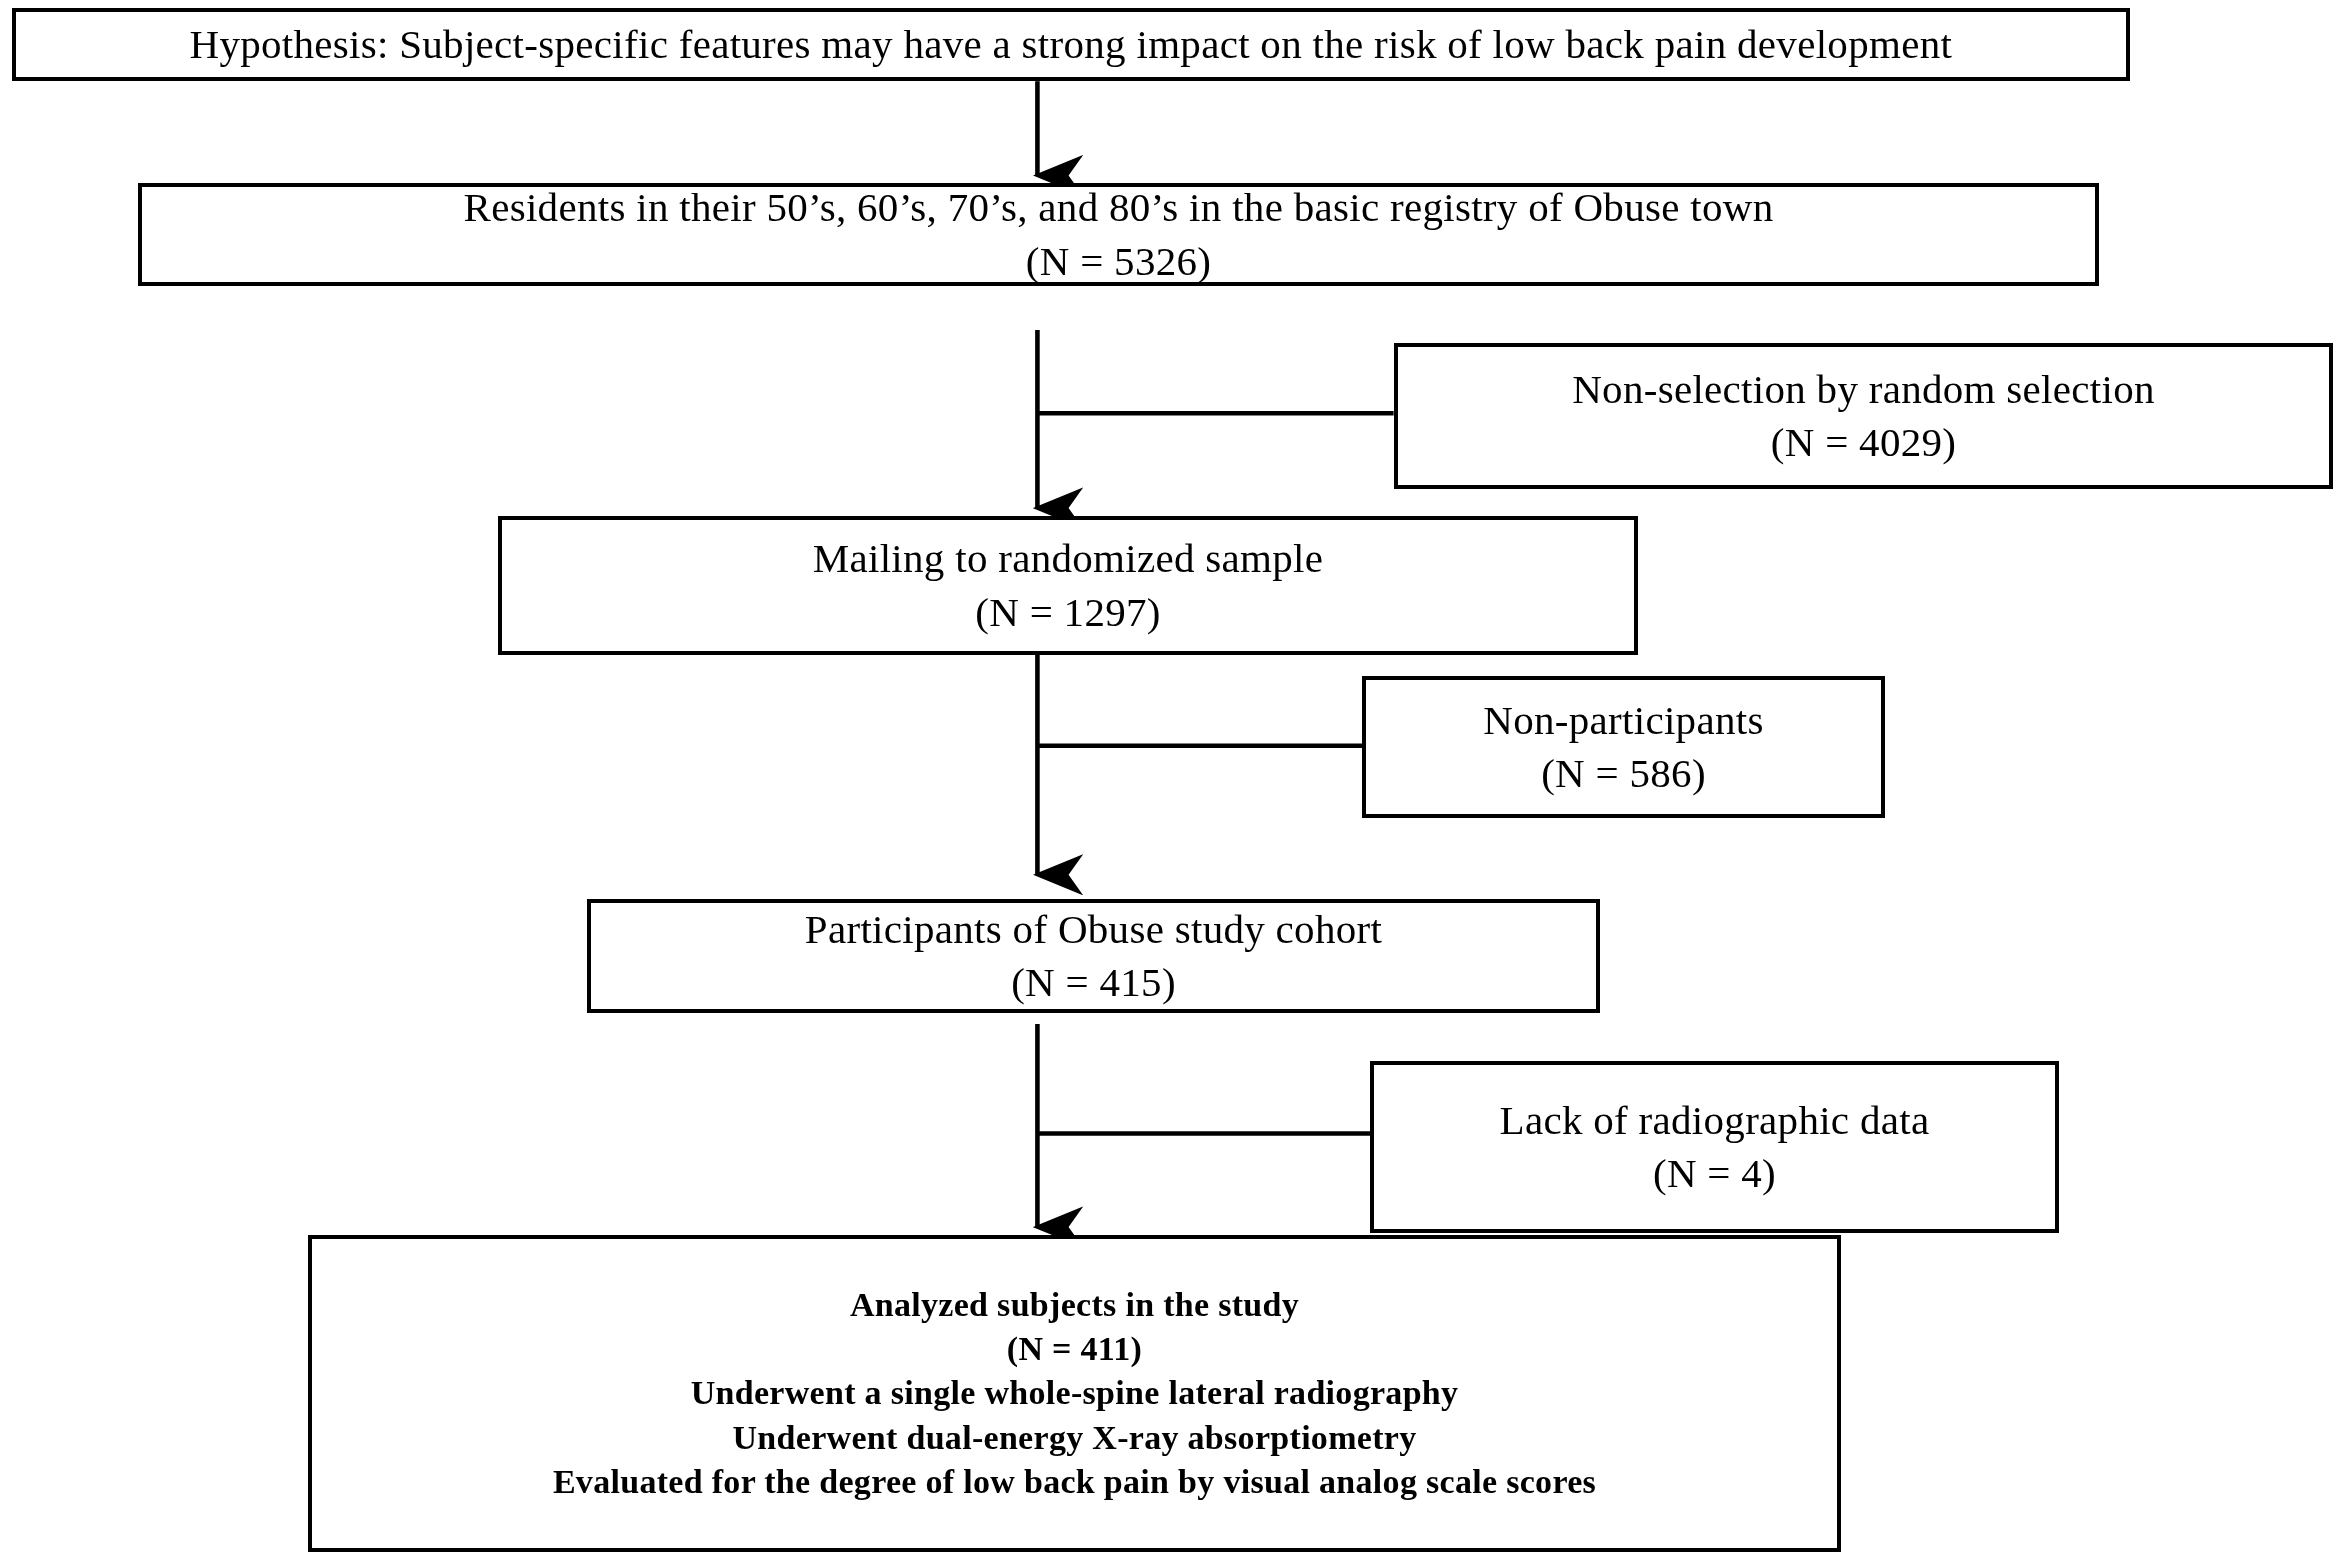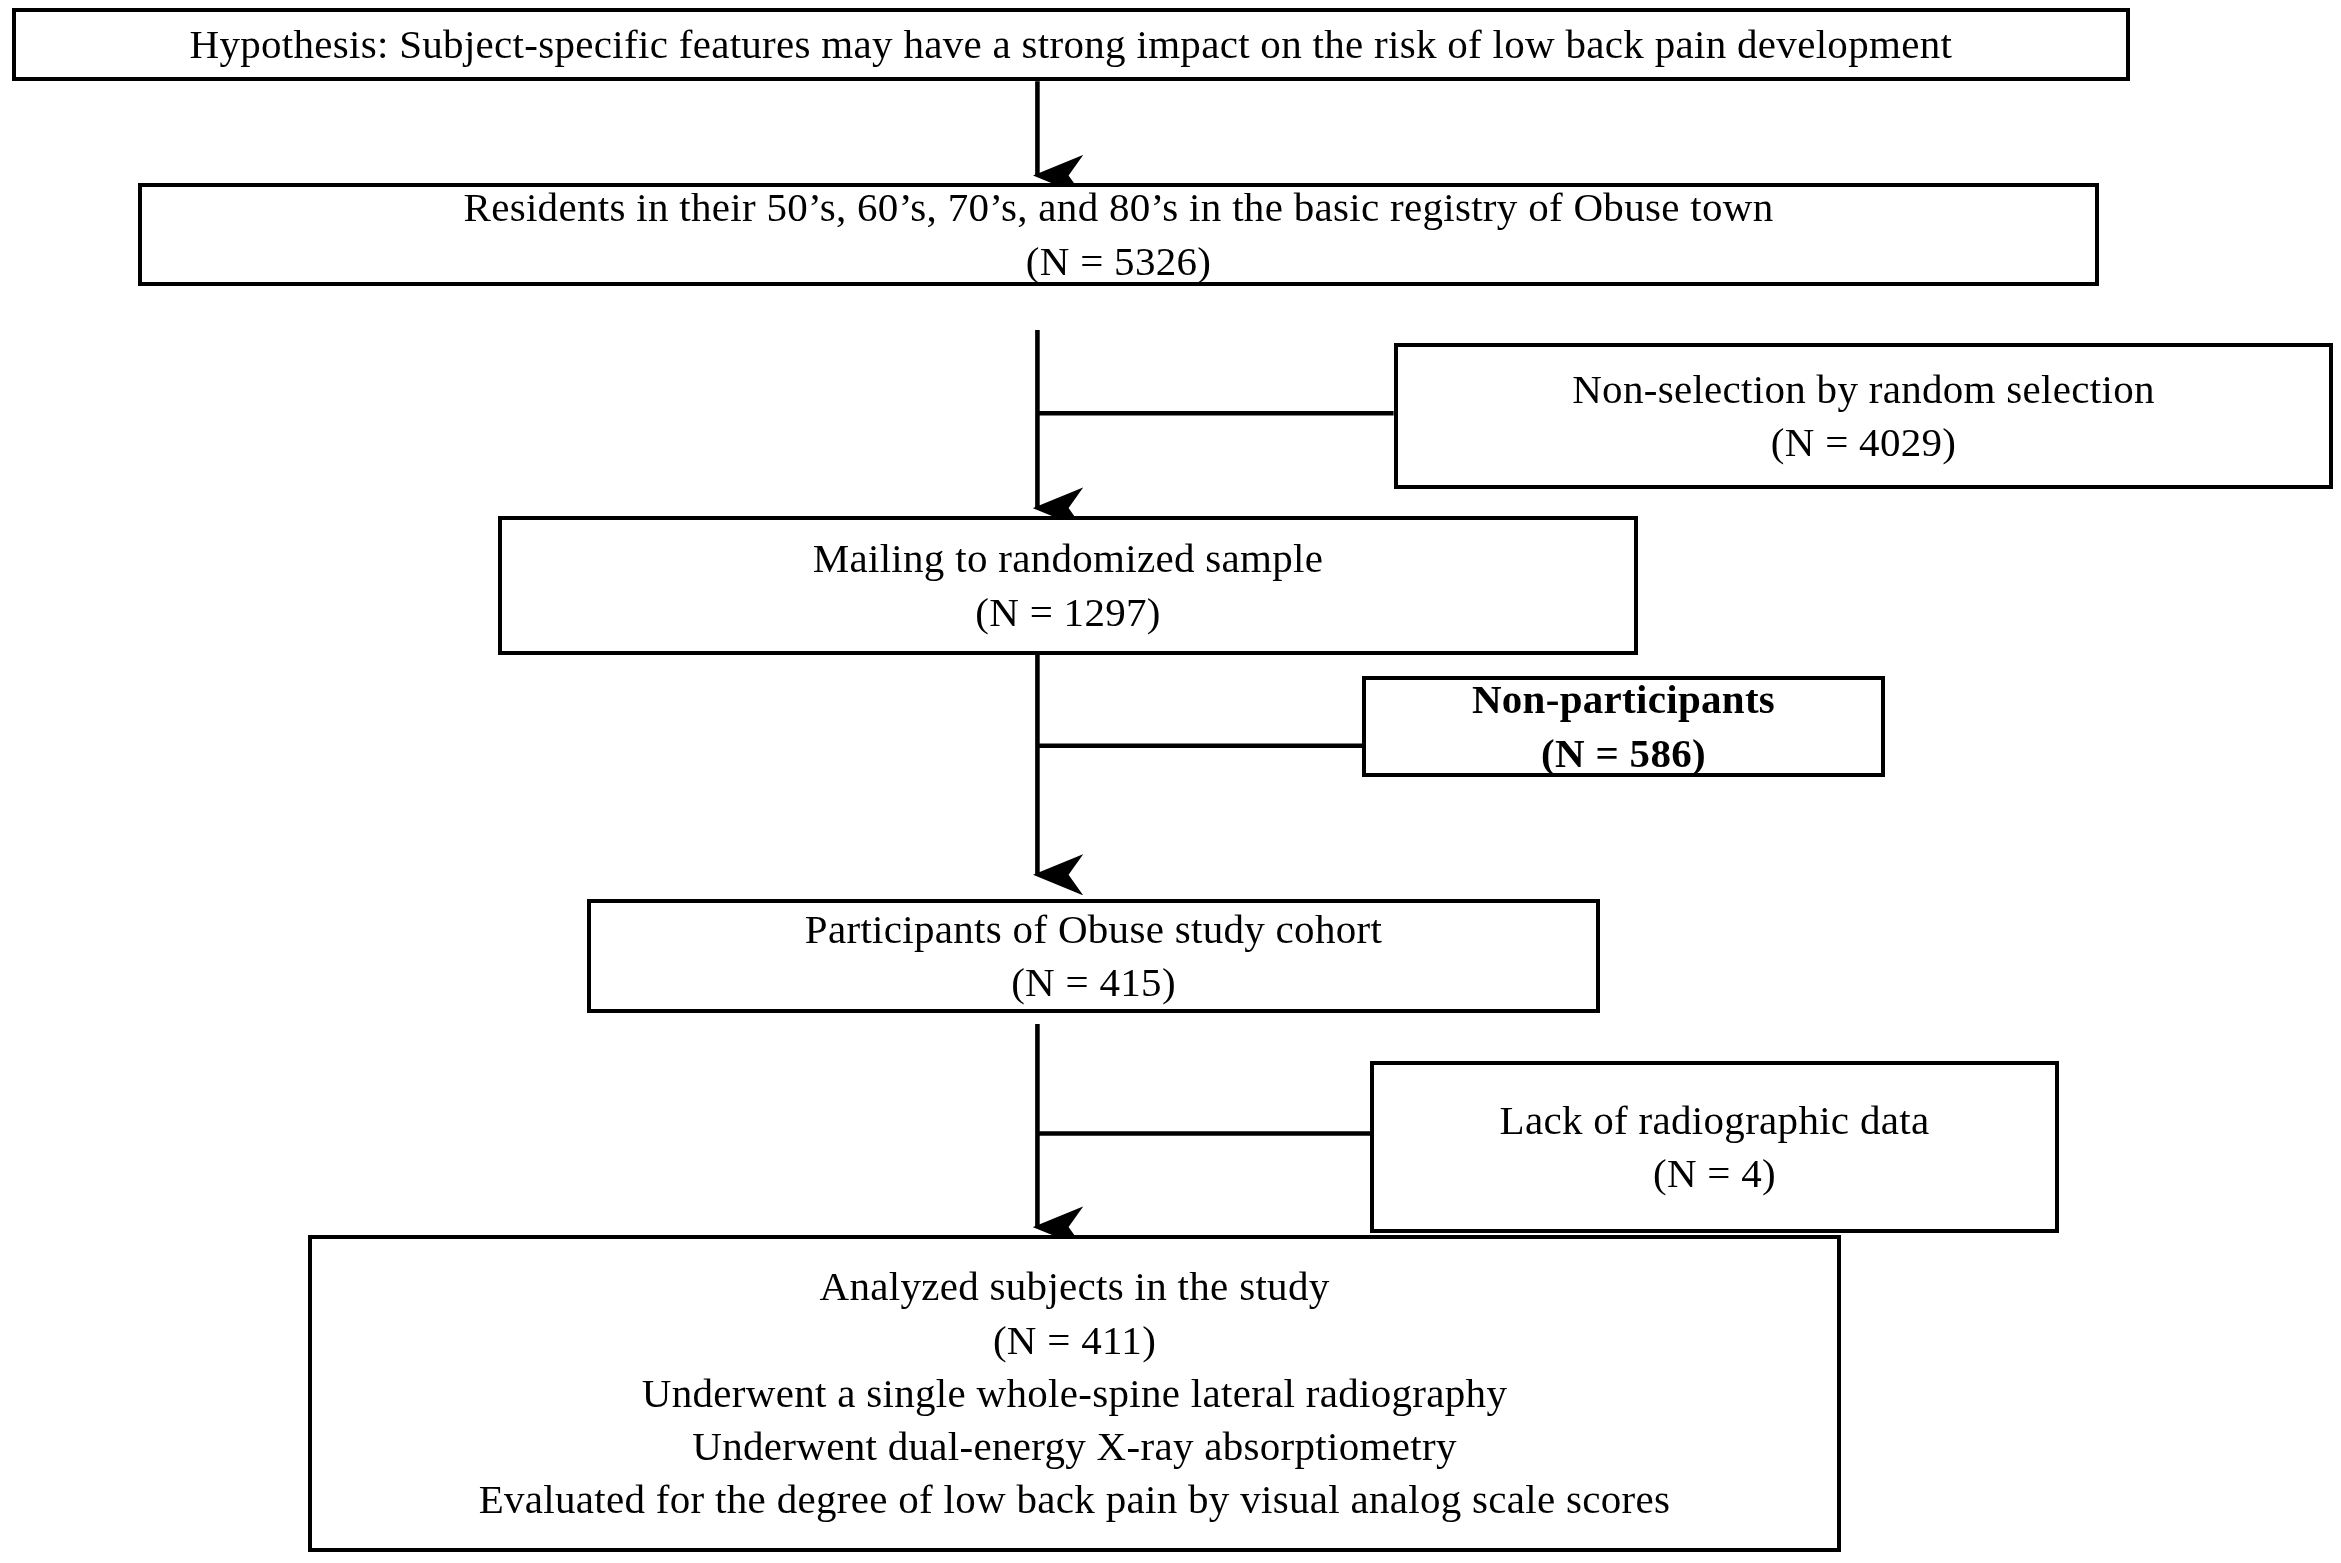--- a/index.html
+++ b/index.html
@@ -43,27 +43,27 @@
   }
   .node .line {
     display: block;
     white-space: nowrap;
   }
   
   #node-hypothesis { left: 11.8px;   top: 7.9px;   width: 2118px; height: 73px; }
   #node-residents  { left: 103px;  top: 183px;  width: 1961px; height: 103px; margin-left: 35px; }
   #node-nonselect  { left: 1394px; top: 343px;  width: 939px; height: 146px; }
   #node-mailing    { left: 498px;  top: 516px;  width: 1140px; height: 139px; }
-  #node-nonpart    { left: 1362px; top: 676px; width: 523px;  height: 101px; font-weight: bold; }
+  #node-nonpart    { left: 1362px; top: 676px; width: 523px;  height: 142px; }
   #node-cohort     { left: 587px;  top: 883px; width: 1013px; height: 114px; margin-top: 16px; }
   #node-lackradio  { left: 1370px; top: 1061px; width: 689px; height: 172px; }
   #node-analyzed   { left: 308px;  top: 1235px; width: 1533px; height: 317px; }
 
   #node-hypothesis { font-size: 41px; }
-  #node-analyzed   { font-size: 41px; }
+  #node-analyzed   { font-size: 34px; font-weight: bold; }
 </style>
 </head>
 <body>
 
 <div id="flow-root">
 
   <svg id="connectors" viewBox="0 0 3576 2387" xmlns="http://www.w3.org/2000/svg">
     <defs>
       <marker id="arrowhead" markerWidth="9" markerHeight="11" refX="4.5" refY="10" orient="auto" markerUnits="strokeWidth">
         <path d="M0,0 L4.5,11 L9,0 L4.5,3.2 Z" fill="#000000"></path>

